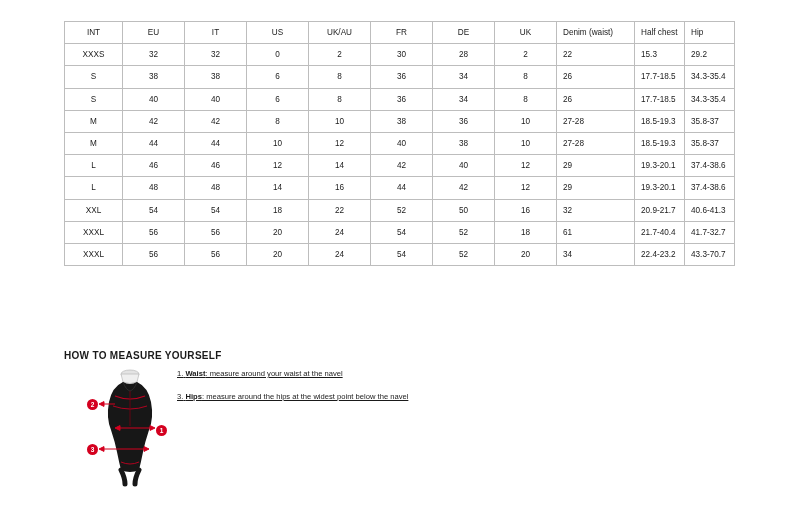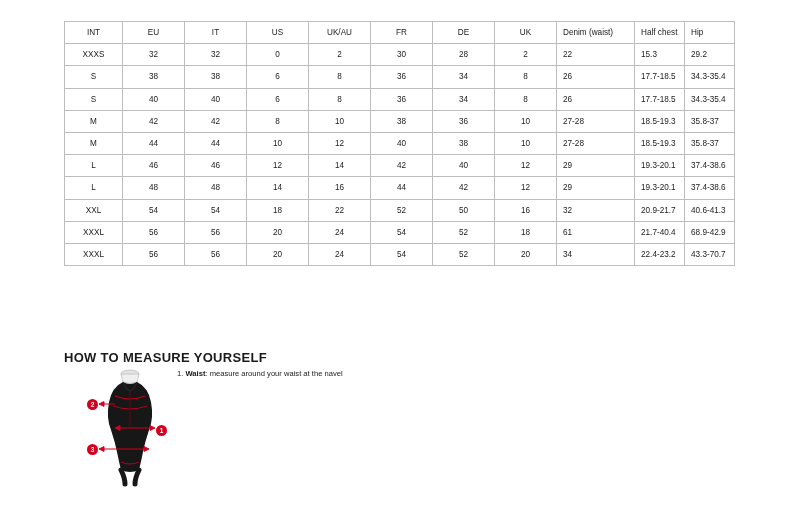--- a/index.html
+++ b/index.html
@@ -63,30 +63,31 @@
   col.c7 { width: 62px; }
   col.c8 { width: 78px; }
   col.c9 { width: 50px; }
   col.c10 { width: 50px; }
 
   
   .measure-title {
     position: absolute;
     left: 64px;
     top: 350px;
-    font-size: 13px;
+    font-size: 10px;
     font-weight: bold;
     letter-spacing: 0.3px;
     color: #1a1a1a;
   }
   .steps {
     position: absolute;
     left: 177px;
     top: 369px;
     width: 420px;
+    text-decoration: underline;
   }
   .step {
     font-size: 7.6px;
     line-height: 1.2;
     margin-bottom: 13.5px;
     color: #1a1a1a;
   }
   .step b { font-weight: bold; }
 
   
@@ -258,21 +259,21 @@
             <td>XXXL</td>
             <td>56</td>
             <td>56</td>
             <td>20</td>
             <td>24</td>
             <td>54</td>
             <td>52</td>
             <td>18</td>
             <td class="left-col">61</td>
             <td class="left-col">21.7-40.4</td>
-            <td class="left-col">68.9-42.9</td>
+            <td class="left-col">41.7-32.7</td>
           </tr>
           <tr>
             <td>XXXL</td>
             <td>56</td>
             <td>56</td>
             <td>20</td>
             <td>24</td>
             <td>54</td>
             <td>52</td>
             <td>20</td>
@@ -324,15 +325,19 @@
     <div class="marker m1">1</div>
     <div class="marker m2">2</div>
     <div class="marker m3">3</div>
   </div>
 
   <div class="steps">
     <div class="step">
       <span>1.</span>
       <b>Waist</b><span>: measure around your waist at the navel</span>
     </div>
+    <div class="step">
+      <span>3.</span>
+      <b>Hips</b><span>: measure around the hips at the widest point below the navel</span>
+    </div>
   </div>
 
 </div>
 
 </body></html>

